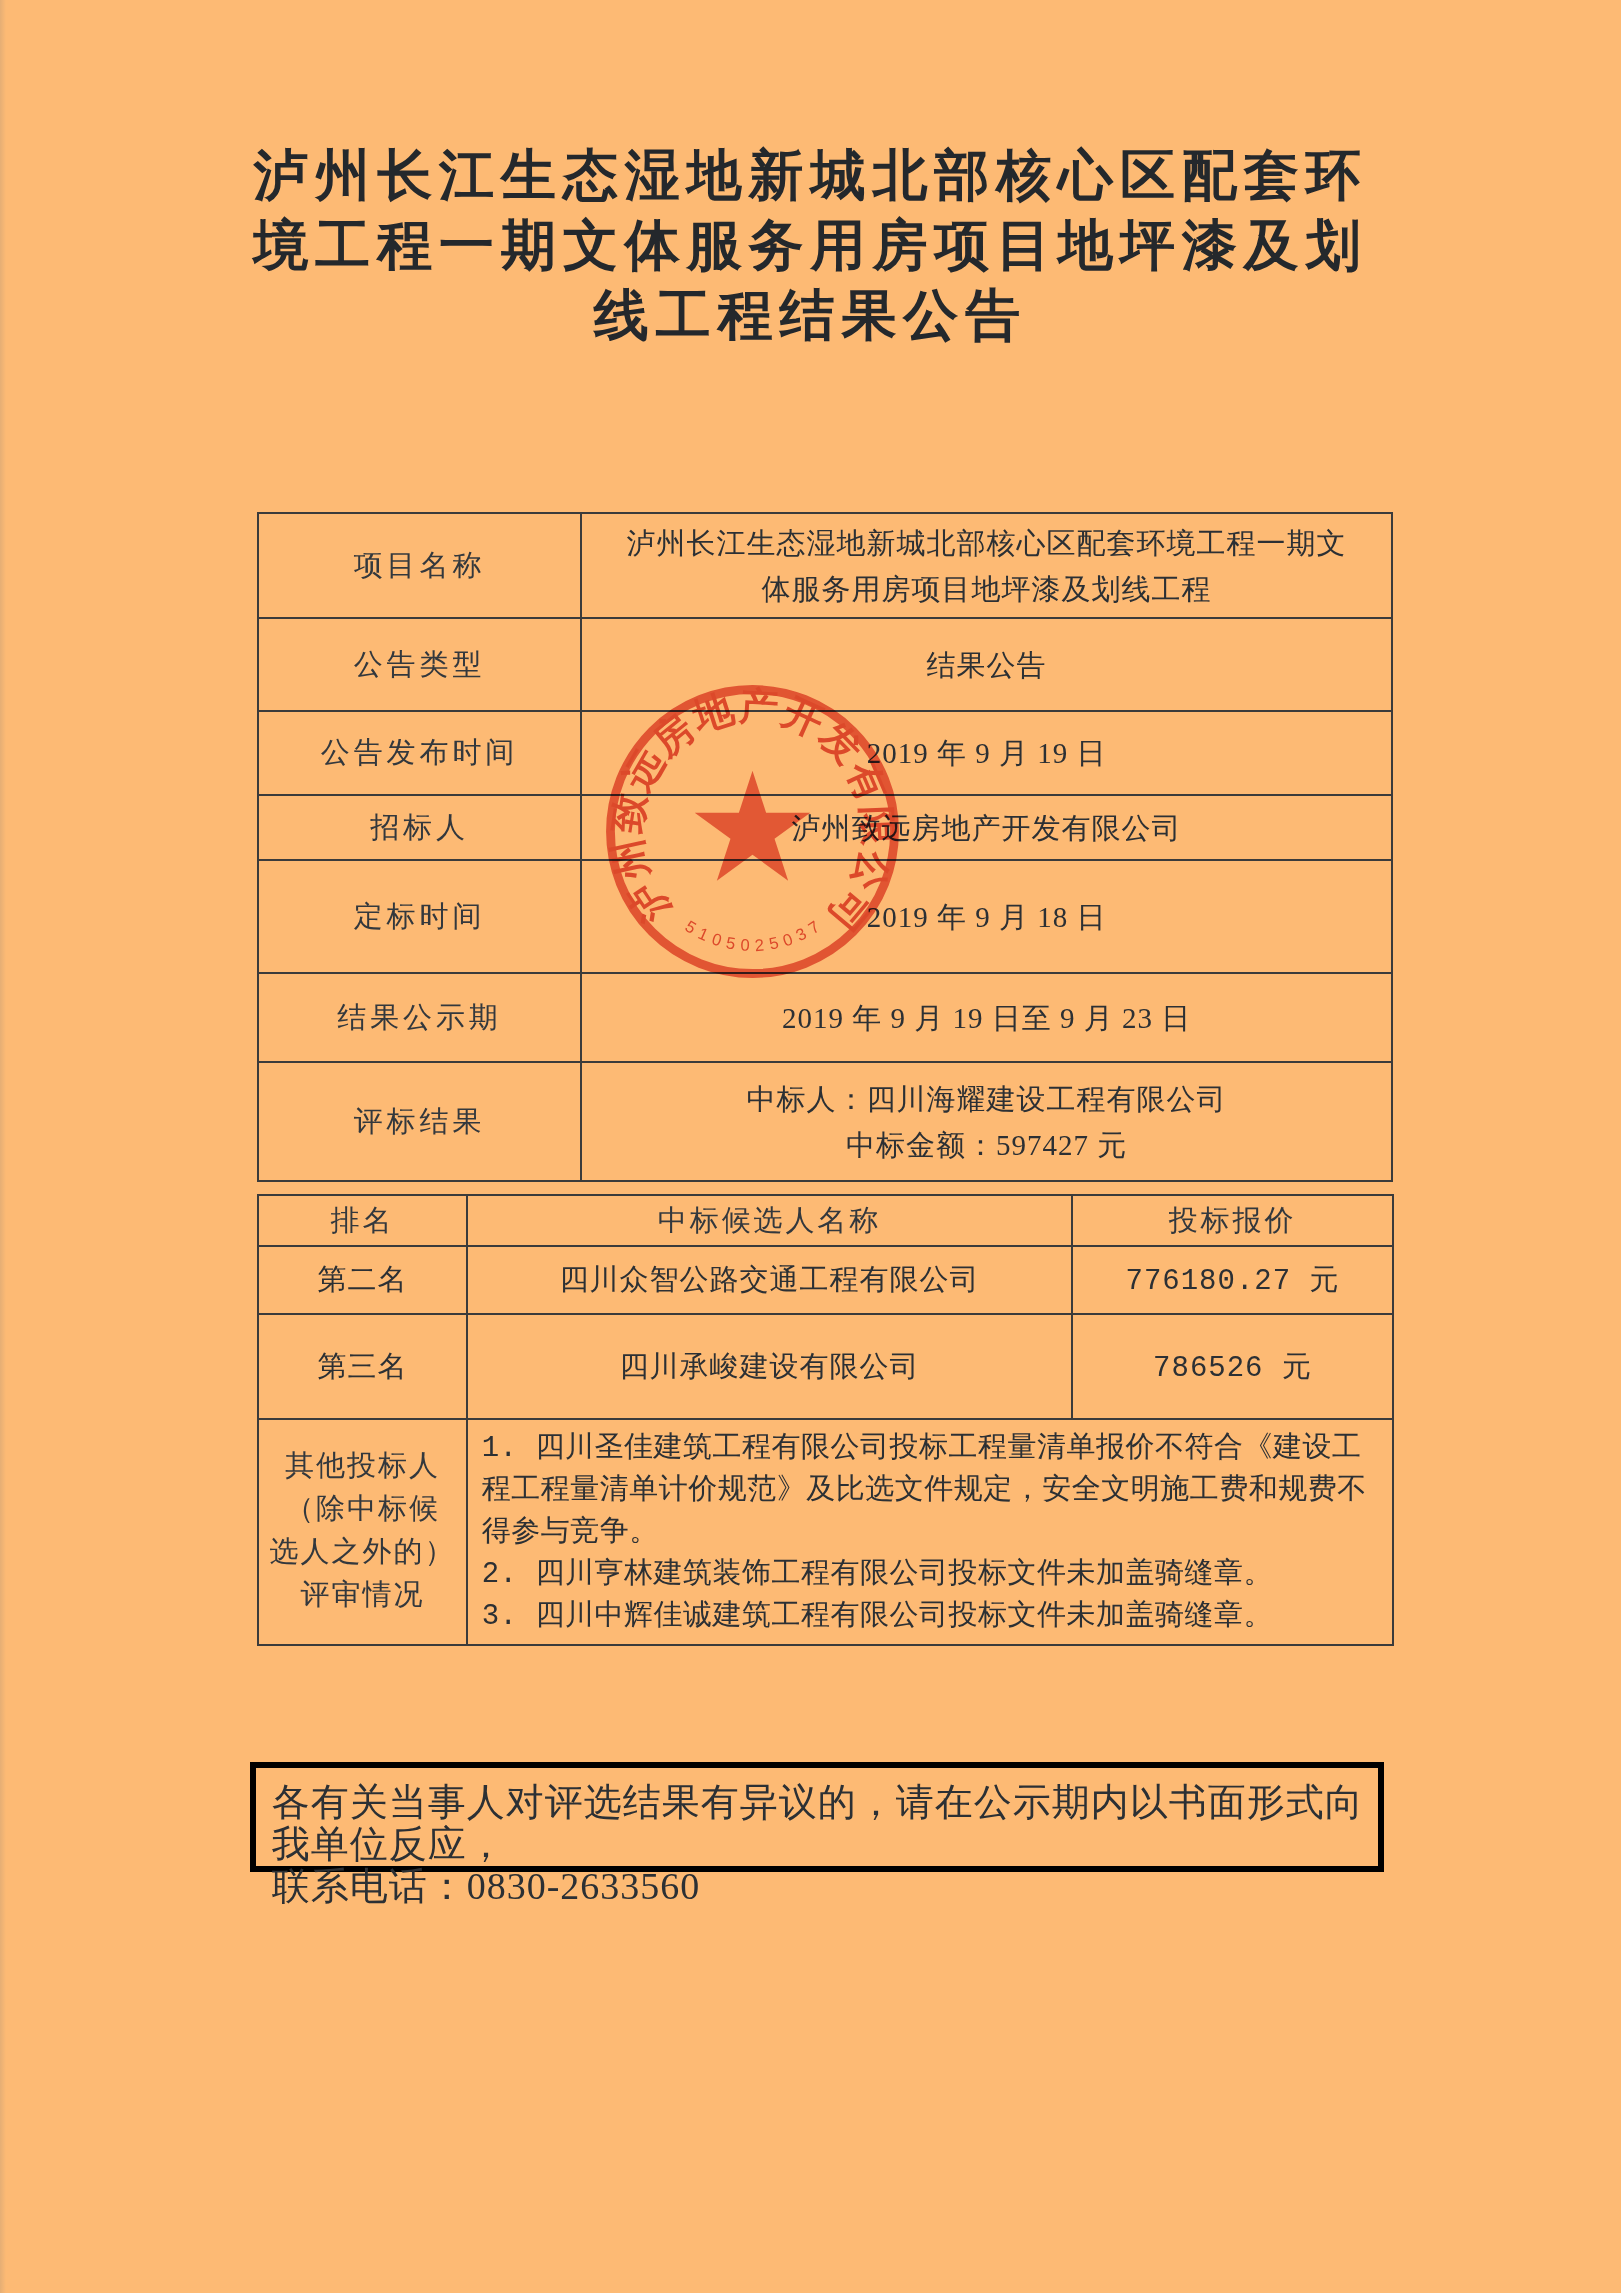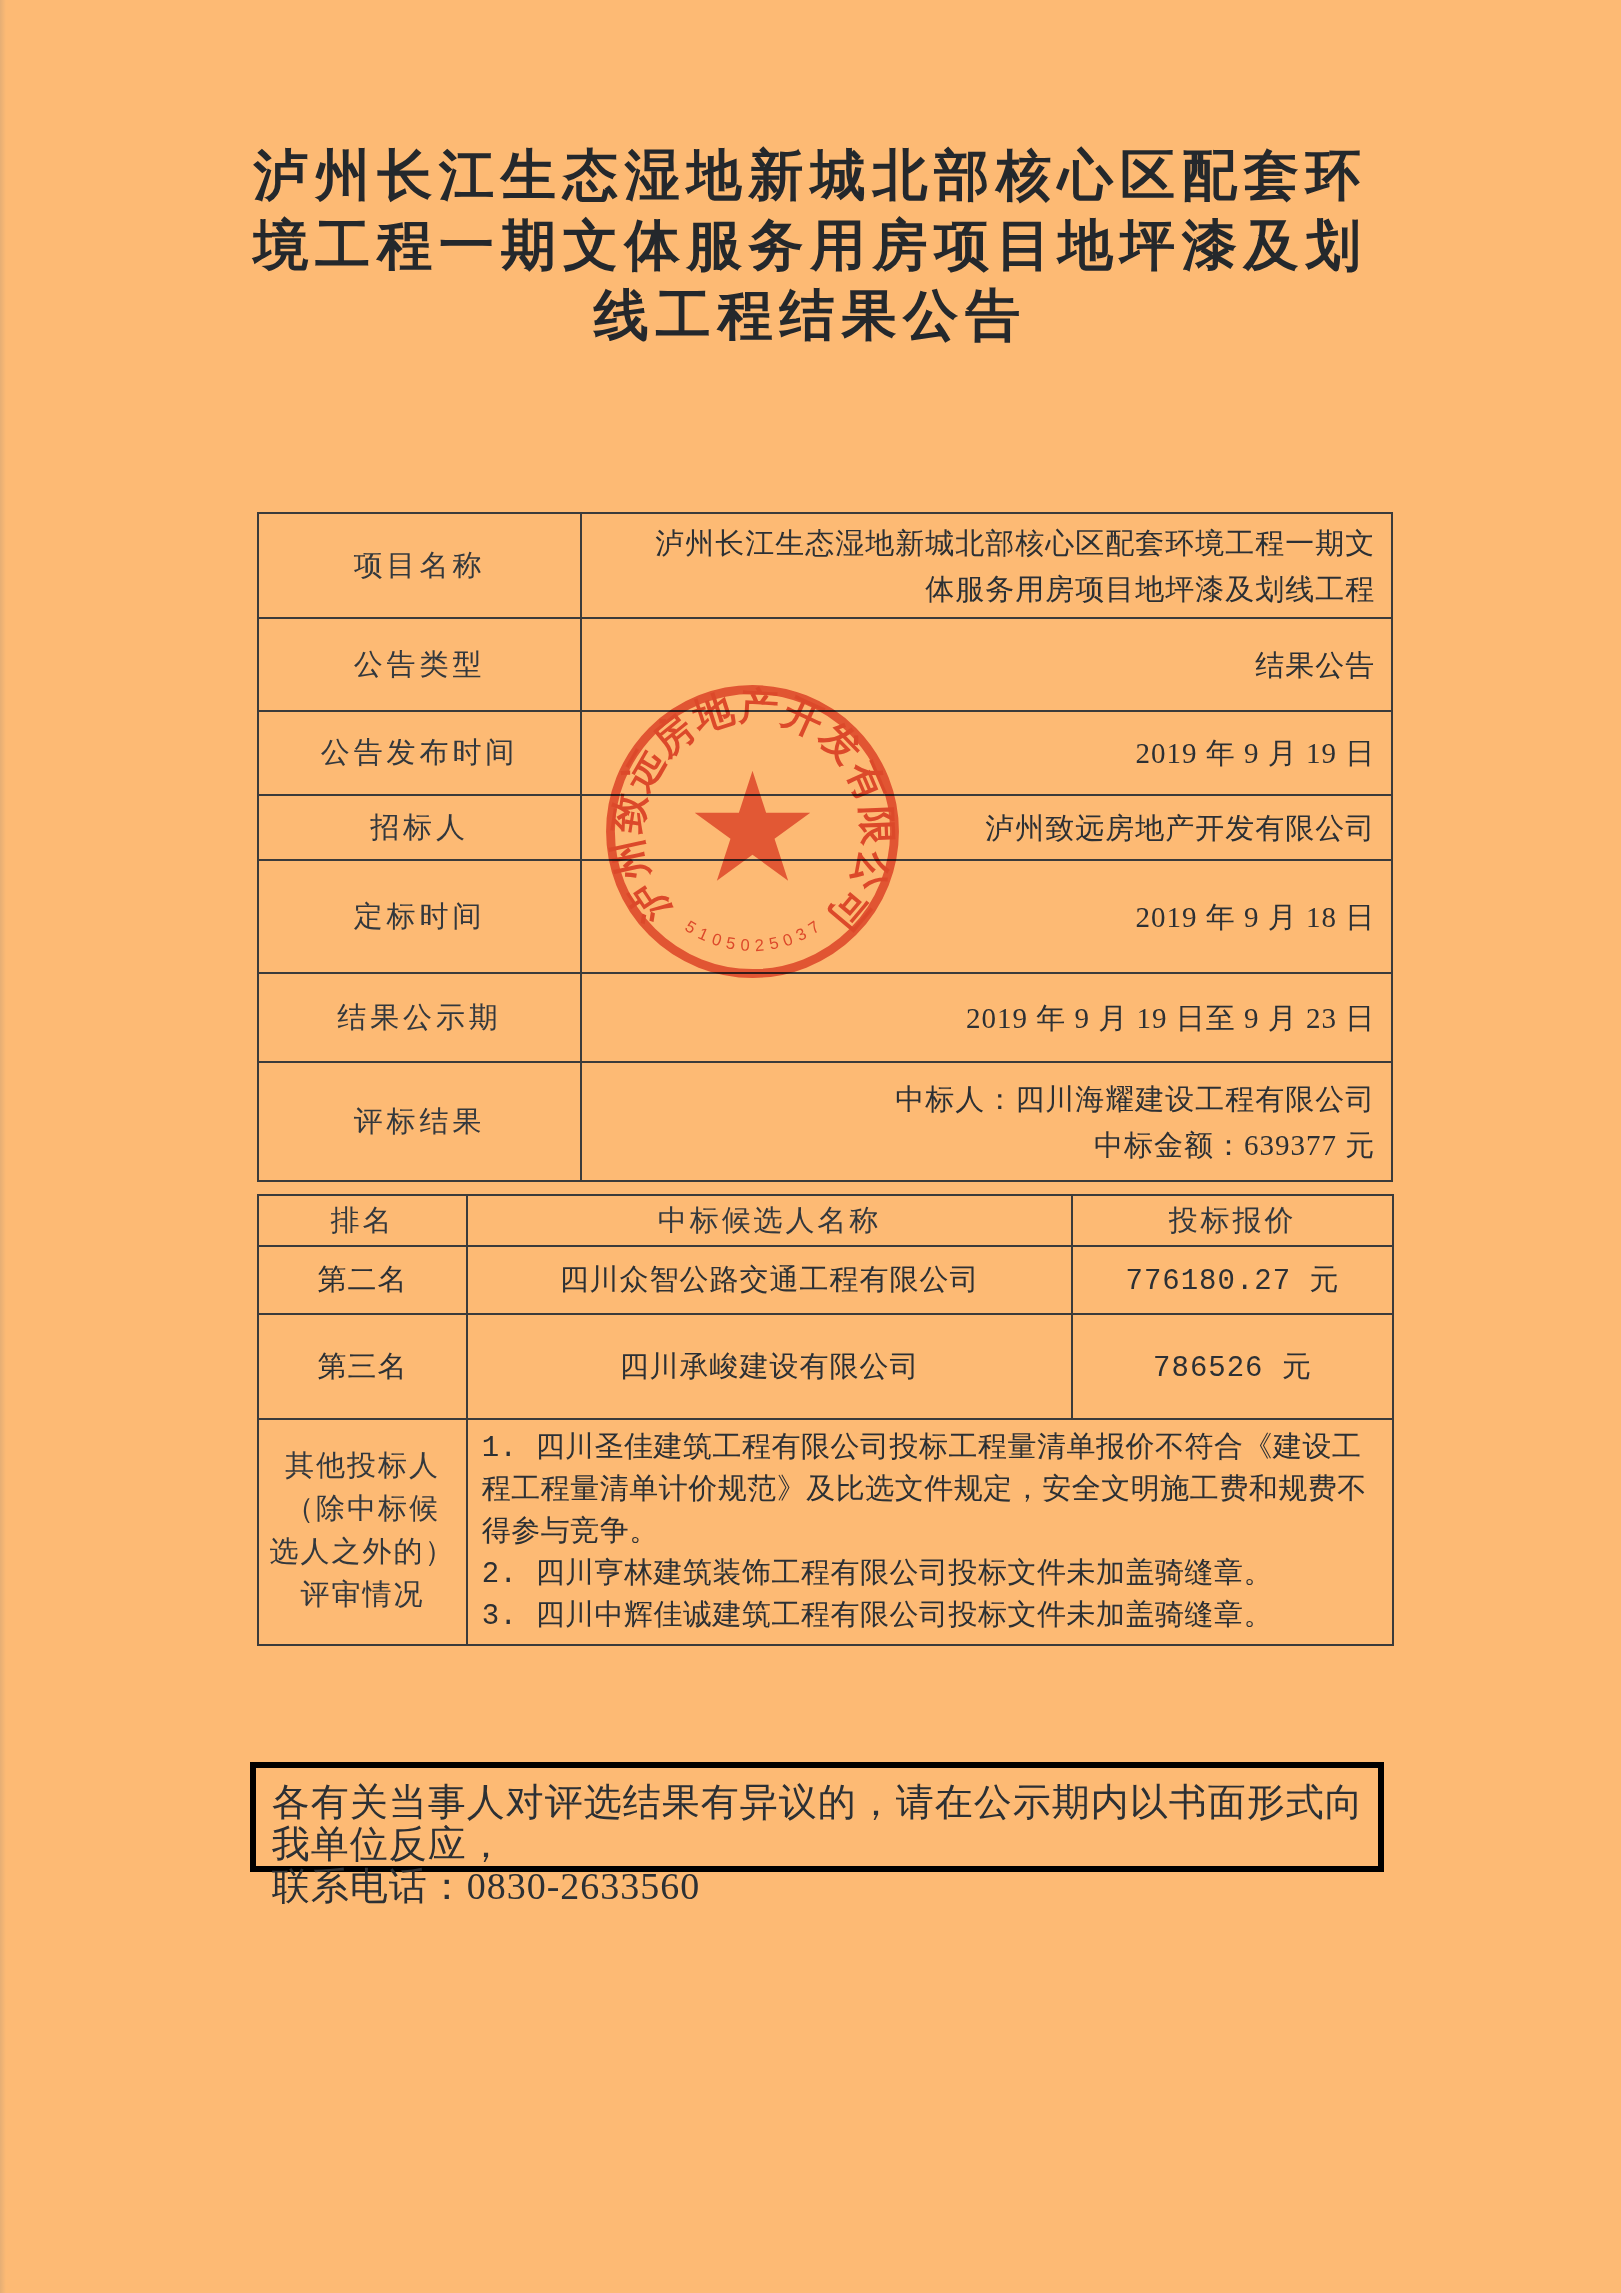--- a/index.html
+++ b/index.html
@@ -47,21 +47,21 @@
   }
   .main-table{top:512px;}
   .rank-table{top:1194px;font-family:Liberation Mono, monospace;}
 
   td.lbl{
     text-align:center;
     letter-spacing:3.9px;
     color:#33383d;
   }
   td.val{
-    text-align:right;
+    text-align:center;
     padding:3.9px 15.7px;
     font-size:30px;
     letter-spacing:1px;
     line-height:46px;
   }
   th.hdr{
     text-align:center;
     letter-spacing:2.9px;
     font-weight:400;
     color:#33383d;
@@ -144,21 +144,21 @@
       <td class="val">2019 年 9 月 18 日</td>
     </tr>
     <tr style="height:89px">
       <td class="lbl">结果公示期</td>
       <td class="val">2019 年 9 月 19 日至 9 月 23 日</td>
     </tr>
     <tr style="height:119px">
       <td class="lbl">评标结果</td>
       <td class="val">
         <div>中标人：四川海耀建设工程有限公司</div>
-        <div>中标金额：639377 元</div>
+        <div>中标金额：597427 元</div>
       </td>
     </tr>
   </tbody>
     </table>
 
   <table class="sheet rank-table">
     <colgroup>
         <col style="width:209px">
         <col style="width:605px">
         <col style="width:321px">

